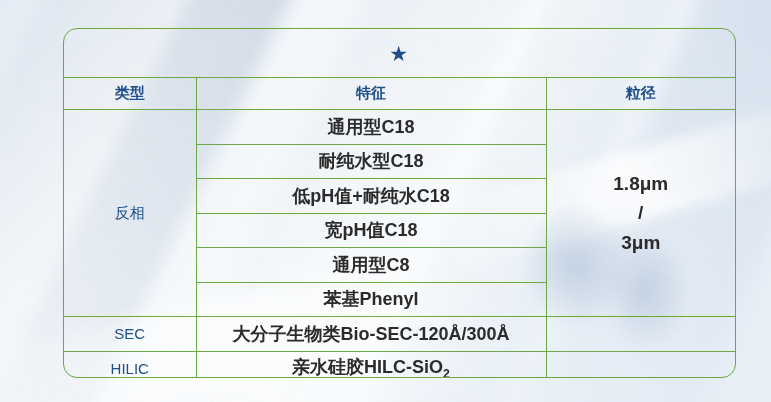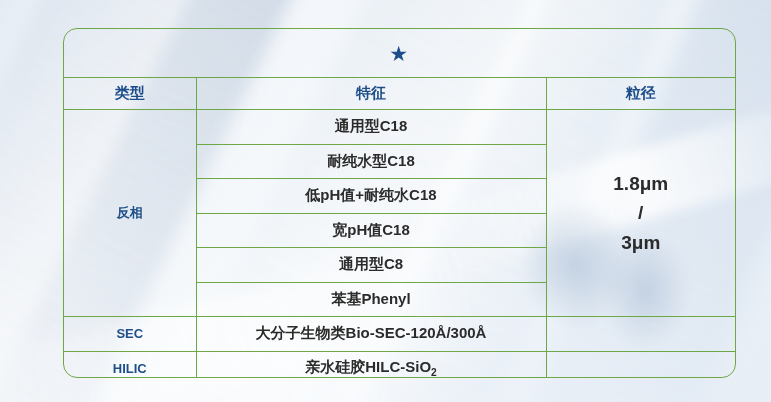--- a/index.html
+++ b/index.html
@@ -157,27 +157,27 @@
   tbody tr:last-child > * { border-bottom: none; }
 
   thead th {
     height: 31px;
     font-size: 15px;
     font-weight: bold;
     color: #1d4e89;
   }
   tbody td {
     height: 33.5px;
+    font-size: 18px;
+    color: #2b2b2b;
+    font-weight: bold;
+  }
+  td.type-cell {
     font-size: 15px;
-    color: #2b2b2b;
-    font-weight: bold;
-  }
-  td.type-cell {
-    font-size: 13px;
-    font-weight: bold;
+    font-weight: normal;
     color: #1d4e89;
   }
   td.size-cell {
     font-size: 19px;
     font-weight: bold;
     color: #2b2b2b;
     line-height: 1.55;
   }
   .empty-cell { border-left: none !important; border-right: none !important; }
   sub { font-size: 0.68em; }

